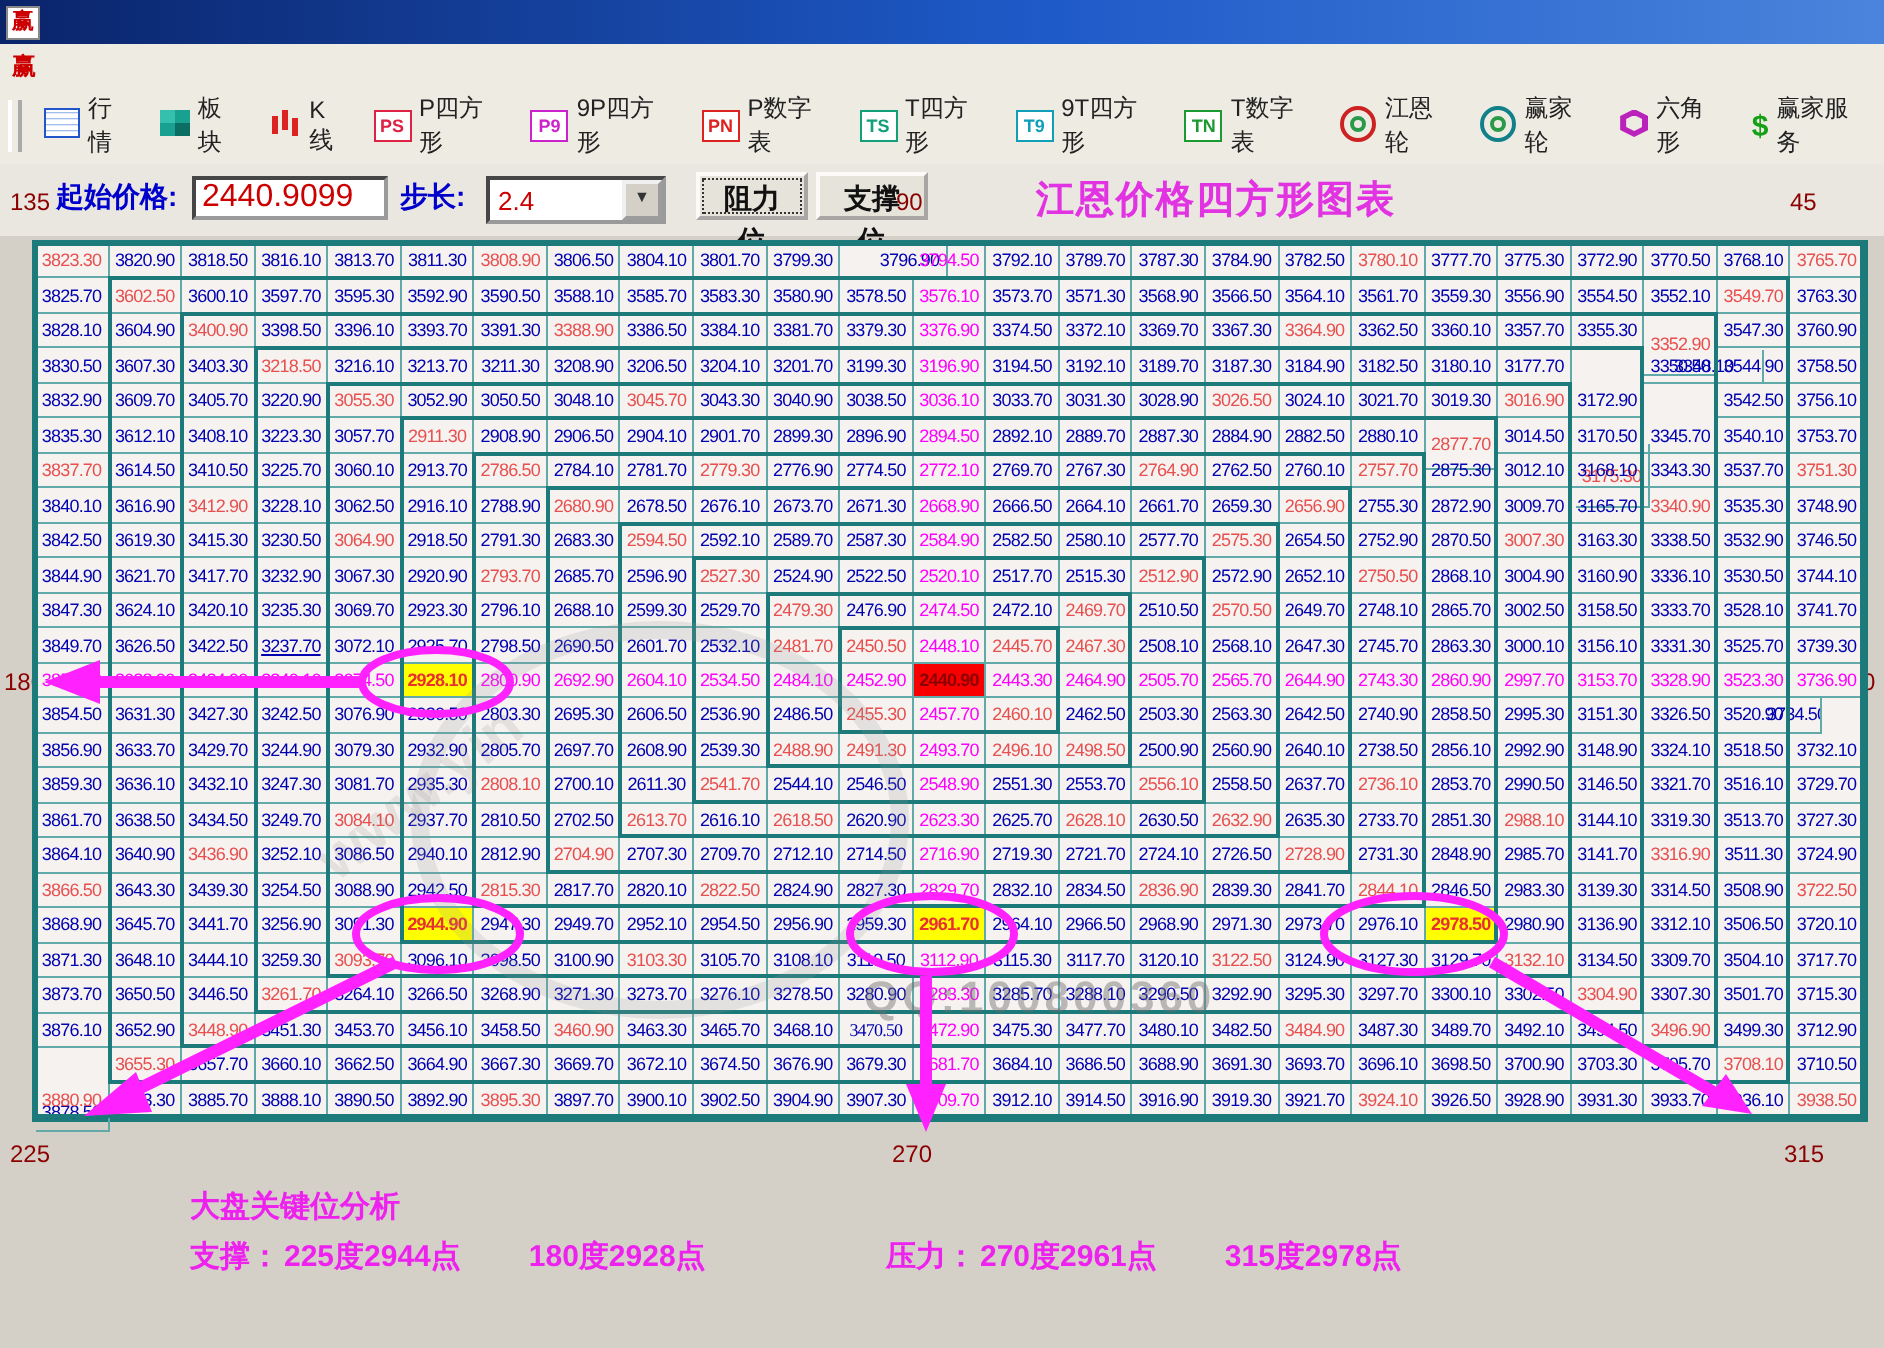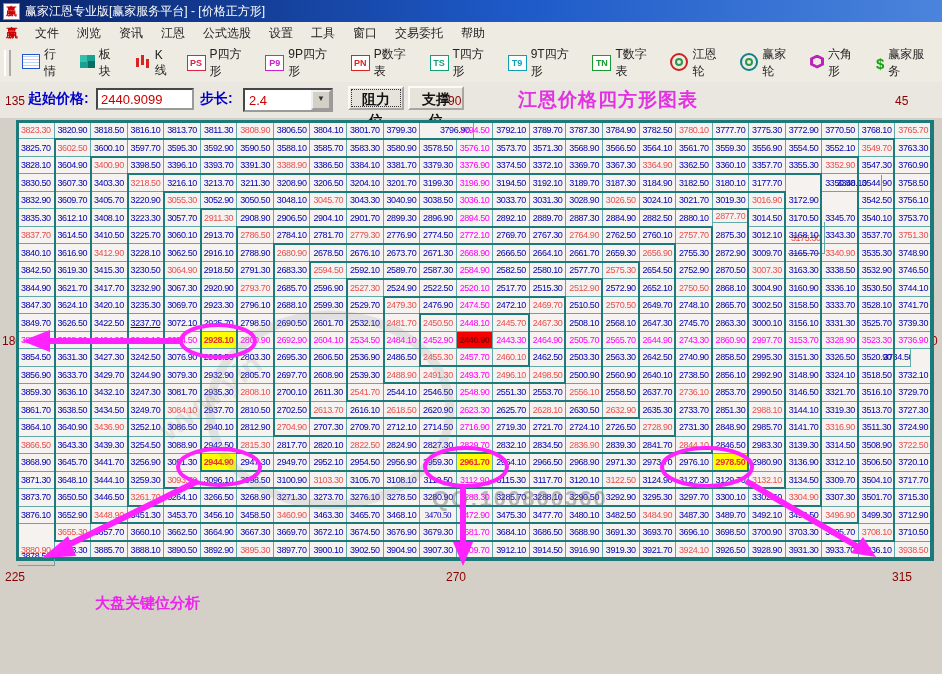--- a/index.html
+++ b/index.html
@@ -36,21 +36,21 @@
   .icon-wheel:after{content:"";position:absolute;left:3px;top:3px;width:4px;height:4px;border-radius:50%;border:2px solid #2a9a4a;}
   .icon-hex{display:inline-block;width:14px;height:14px;
     clip-path:polygon(50% 0,100% 25%,100% 75%,50% 100%,0 75%,0 25%);position:relative;}
   .icon-hex i{position:absolute;left:3px;top:3px;width:8px;height:8px;background:#eeebe2;
     clip-path:polygon(50% 0,100% 25%,100% 75%,50% 100%,0 75%,0 25%);}
   .icon-dollar{color:#15a015;font-weight:bold;font-size:15px;}
   
   .controls{position:absolute;left:0;top:82px;width:942px;height:36px;background:#e9e7e0;font-size:13px;}
   .ctl-label{color:#0000cc;font-weight:bold;font-size:14px;}
   .ctl-input{position:absolute;left:96px;top:6px;width:88px;height:18px;background:#fff;
-    border:2px inset #9a9a9a;color:#cc0000;font-size:13px;padding:0 3px;font-family:"Liberation Sans",sans-serif;}
+    border:2px inset #9a9a9a;color:#cc0000;font-size:16px;padding:0 3px;font-family:"Liberation Sans",sans-serif;}
   .ctl-select{position:absolute;left:243px;top:6px;width:82px;height:20px;background:#fff;
     border:2px inset #9a9a9a;color:#cc0000;font-size:13px;display:flex;align-items:center;padding-left:4px;}
   .ctl-select .arrow{position:absolute;right:0;top:0;width:16px;height:16px;background:#d4d0c8;
     border:2px outset #f0f0f0;color:#333;font-size:8px;line-height:13px;text-align:center;}
   .btn{position:absolute;top:4px;height:24px;background:#e6e3da;border:2px outset #fbfaf6;
     font-size:14px;font-weight:bold;color:#111;text-align:center;line-height:21px;width:56px;
     font-family:"Liberation Sans",sans-serif;}
   .btn.focused{outline:1px dotted #333;outline-offset:-4px;}
   .chart-title{position:absolute;left:518px;top:5px;color:#e233e2;font-size:19px;font-weight:bold;letter-spacing:1px;}
   .deg{position:absolute;color:#8b0000;font-size:12px;}
@@ -78,37 +78,24 @@
   .wm-site{position:absolute;left:150px;top:380px;font-size:30px;font-weight:bold;
     color:rgba(120,120,120,0.14);transform:rotate(-38deg);}
 </style>
 </head>
 <body>
 
 <div id="app">
 
   <div class="titlebar">
     <span class="title-icon">赢</span>
-    <span>赢家江恩专业版[赢家服务平台] - [价格正方形]</span>
   </div>
 
   <div class="menubar">
     <span class="menu-app-icon">赢</span>
-    <span id="menu-items" style="display: inline-flex;">
-        <span class="menu-item">文件</span>
-        <span class="menu-item">浏览</span>
-        <span class="menu-item">资讯</span>
-        <span class="menu-item">江恩</span>
-        <span class="menu-item">公式选股</span>
-        <span class="menu-item">设置</span>
-        <span class="menu-item">工具</span>
-        <span class="menu-item">窗口</span>
-        <span class="menu-item">交易委托</span>
-        <span class="menu-item">帮助</span>
-      </span>
   </div>
 
   <div class="toolbar">
     <span class="tb-handle"></span>
     <span id="toolbar-items" style="display:flex;align-items:center;">
         <span class="tb-item">
           <span class="ticon"><span class="icon-table"></span></span>
           <span>行情</span>
         </span>
         <span class="tb-item">
@@ -250,21 +237,21 @@
       <div class="cell mag" style="left: 438.72px; top: 34.96px; width: 36.56px; height: 17.48px;">3376.90</div>
       <div class="cell blue" style="left: 475.28px; top: 34.96px; width: 36.56px; height: 17.48px;">3374.50</div>
       <div class="cell blue" style="left: 511.84px; top: 34.96px; width: 36.56px; height: 17.48px;">3372.10</div>
       <div class="cell blue" style="left: 548.4px; top: 34.96px; width: 36.56px; height: 17.48px;">3369.70</div>
       <div class="cell blue" style="left: 584.96px; top: 34.96px; width: 36.56px; height: 17.48px;">3367.30</div>
       <div class="cell red" style="left: 621.52px; top: 34.96px; width: 36.56px; height: 17.48px;">3364.90</div>
       <div class="cell blue" style="left: 658.08px; top: 34.96px; width: 36.56px; height: 17.48px;">3362.50</div>
       <div class="cell blue" style="left: 694.64px; top: 34.96px; width: 36.56px; height: 17.48px;">3360.10</div>
       <div class="cell blue" style="left: 731.2px; top: 34.96px; width: 36.56px; height: 17.48px;">3357.70</div>
       <div class="cell blue" style="left: 767.76px; top: 34.96px; width: 36.56px; height: 17.48px;">3355.30</div>
-      <div class="cell red" style="left: 804.32px; top: 34.96px; width: 36.56px; height: 17px;">3352.90</div>
+      <div class="cell red" style="left: 804.32px; top: 34.96px; width: 36.56px; height: 31px;">3352.90</div>
       <div class="cell blue" style="left: 840.88px; top: 34.96px; width: 36.56px; height: 17.48px;">3547.30</div>
       <div class="cell blue" style="left: 877.44px; top: 34.96px; width: 36.56px; height: 17.48px;">3760.90</div>
       <div class="cell blue" style="left: 0px; top: 52.44px; width: 36.56px; height: 17.48px;">3830.50</div>
       <div class="cell blue" style="left: 36.56px; top: 52.44px; width: 36.56px; height: 17.48px;">3607.30</div>
       <div class="cell blue" style="left: 73.12px; top: 52.44px; width: 36.56px; height: 17.48px;">3403.30</div>
       <div class="cell red" style="left: 109.68px; top: 52.44px; width: 36.56px; height: 17.48px;">3218.50</div>
       <div class="cell blue" style="left: 146.24px; top: 52.44px; width: 36.56px; height: 17.48px;">3216.10</div>
       <div class="cell blue" style="left: 182.8px; top: 52.44px; width: 36.56px; height: 17.48px;">3213.70</div>
       <div class="cell blue" style="left: 219.36px; top: 52.44px; width: 36.56px; height: 17.48px;">3211.30</div>
       <div class="cell blue" style="left: 255.92px; top: 52.44px; width: 36.56px; height: 17.48px;">3208.90</div>
@@ -322,21 +309,21 @@
       <div class="cell blue" style="left: 329.04px; top: 87.4px; width: 36.56px; height: 17.48px;">2901.70</div>
       <div class="cell blue" style="left: 365.6px; top: 87.4px; width: 36.56px; height: 17.48px;">2899.30</div>
       <div class="cell blue" style="left: 402.16px; top: 87.4px; width: 36.56px; height: 17.48px;">2896.90</div>
       <div class="cell mag" style="left: 438.72px; top: 87.4px; width: 36.56px; height: 17.48px;">2894.50</div>
       <div class="cell blue" style="left: 475.28px; top: 87.4px; width: 36.56px; height: 17.48px;">2892.10</div>
       <div class="cell blue" style="left: 511.84px; top: 87.4px; width: 36.56px; height: 17.48px;">2889.70</div>
       <div class="cell blue" style="left: 548.4px; top: 87.4px; width: 36.56px; height: 17.48px;">2887.30</div>
       <div class="cell blue" style="left: 584.96px; top: 87.4px; width: 36.56px; height: 17.48px;">2884.90</div>
       <div class="cell blue" style="left: 621.52px; top: 87.4px; width: 36.56px; height: 17.48px;">2882.50</div>
       <div class="cell blue" style="left: 658.08px; top: 87.4px; width: 36.56px; height: 17.48px;">2880.10</div>
-      <div class="cell red" style="left: 694.64px; top: 87.4px; width: 36.56px; height: 14px;">2877.70</div>
+      <div class="cell red" style="left: 694.64px; top: 87.4px; width: 36.56px; height: 26px;">2877.70</div>
       <div class="cell blue" style="left: 731.2px; top: 87.4px; width: 36.56px; height: 17.48px;">3014.50</div>
       <div class="cell blue" style="left: 767.76px; top: 87.4px; width: 36.56px; height: 17.48px;">3170.50</div>
       <div class="cell blue" style="left: 804.32px; top: 87.4px; width: 36.56px; height: 17.48px;">3345.70</div>
       <div class="cell blue" style="left: 840.88px; top: 87.4px; width: 36.56px; height: 17.48px;">3540.10</div>
       <div class="cell blue" style="left: 877.44px; top: 87.4px; width: 36.56px; height: 17.48px;">3753.70</div>
       <div class="cell red" style="left: 0px; top: 104.88px; width: 36.56px; height: 17.48px;">3837.70</div>
       <div class="cell blue" style="left: 36.56px; top: 104.88px; width: 36.56px; height: 17.48px;">3614.50</div>
       <div class="cell blue" style="left: 73.12px; top: 104.88px; width: 36.56px; height: 17.48px;">3410.50</div>
       <div class="cell blue" style="left: 109.68px; top: 104.88px; width: 36.56px; height: 17.48px;">3225.70</div>
       <div class="cell blue" style="left: 146.24px; top: 104.88px; width: 36.56px; height: 17.48px;">3060.10</div>
@@ -842,15 +829,19 @@
     <g fill="#ff22ff">
       <polygon points="22,341 50,330 50,352"></polygon>
       <polygon points="42,558 68,536 76,556"></polygon>
       <polygon points="463,566 453,542 473,542"></polygon>
       <polygon points="876,557 851,553 863,537"></polygon>
     </g>
   </svg>
 
   <div class="analysis">
     <div class="an-title">大盘关键位分析</div>
+    <div class="an-line">
+      <span class="lbl">支撑：</span><span id="an-support"><span>225度2944点</span><span>180度2928点</span></span>
+      <span class="lbl" style="margin-left:18px;">压力：</span><span id="an-pressure"><span>270度2961点</span><span>315度2978点</span></span>
+    </div>
   </div>
 
 </div>
 
 </body></html>

